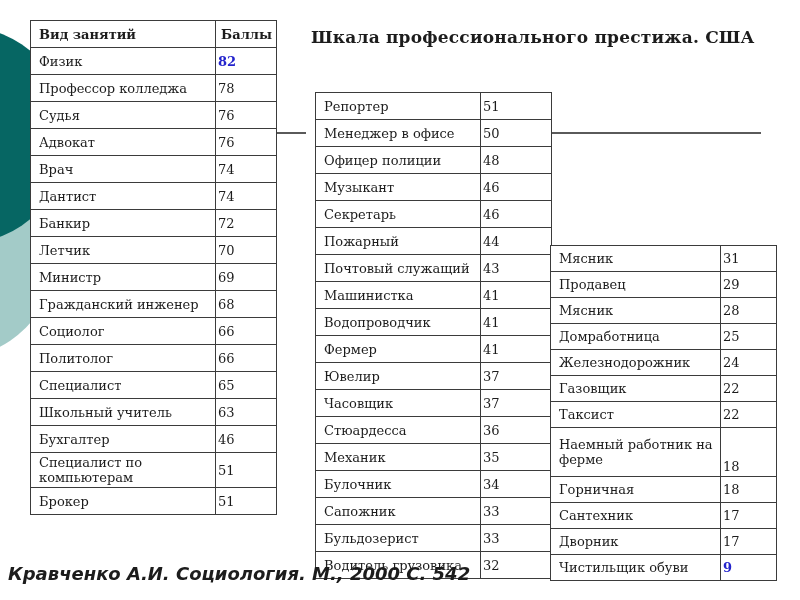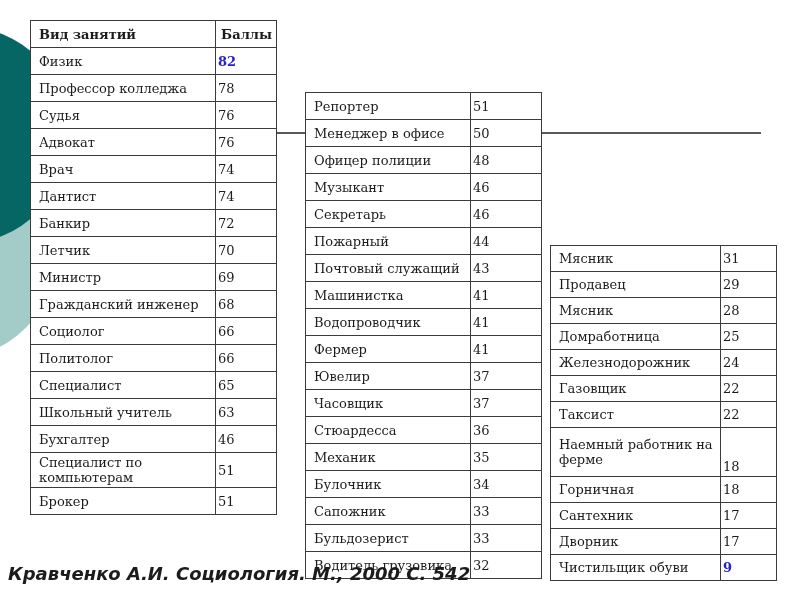--- a/index.html
+++ b/index.html
@@ -32,38 +32,39 @@
   table.t .lbl{text-align:left;padding:2px 4px 2px 8px;}
   table.t .val{text-align:left;padding:2px 8px 2px 2px;}
   table.t th{font-weight:bold;}
   table.t th.val{text-align:right;padding:2px 4px;}
   td.hl{color:var(--accent,#2323cc);font-weight:bold;}
 
   .t1{left:30px;top:20px;width:246px;}
   .t1 td,.t1 th{height:22px;}
   .t1 col.c-label{width:185px;} .t1 col.c-val{width:61px;}
 
-  .t2{left:305px;top:92px;width:236px;padding-left:48px;}
+  .t2{left:315px;top:92px;width:236px;padding-left:48px;}
   .t2 td{height:22px;}
   .t2 col.c-label{width:165px;} .t2 col.c-val{width:71px;}
 
   .t3{left:550px;top:245px;width:226px;}
   .t3 td{height:21px;}
   .t3 col.c-label{width:170px;} .t3 col.c-val{width:56px;}
   .t3 tr.tall td{height:44px;margin-left:40px;}
   .t3 tr.tall td.val{vertical-align:bottom;}
 </style>
 </head>
 <body>
 
 <div class="slide">
 
   <div class="circle light"></div>
   <div class="circle dark"></div>
 
+  <div class="title">Шкала профессионального престижа. США</div>
 
   <div class="connector c1"></div>
   <div class="connector c2"></div>
 
   <table class="t t1">
     <colgroup>
         <col class="c-label">
         <col class="c-val">
       </colgroup>
     <thead>

